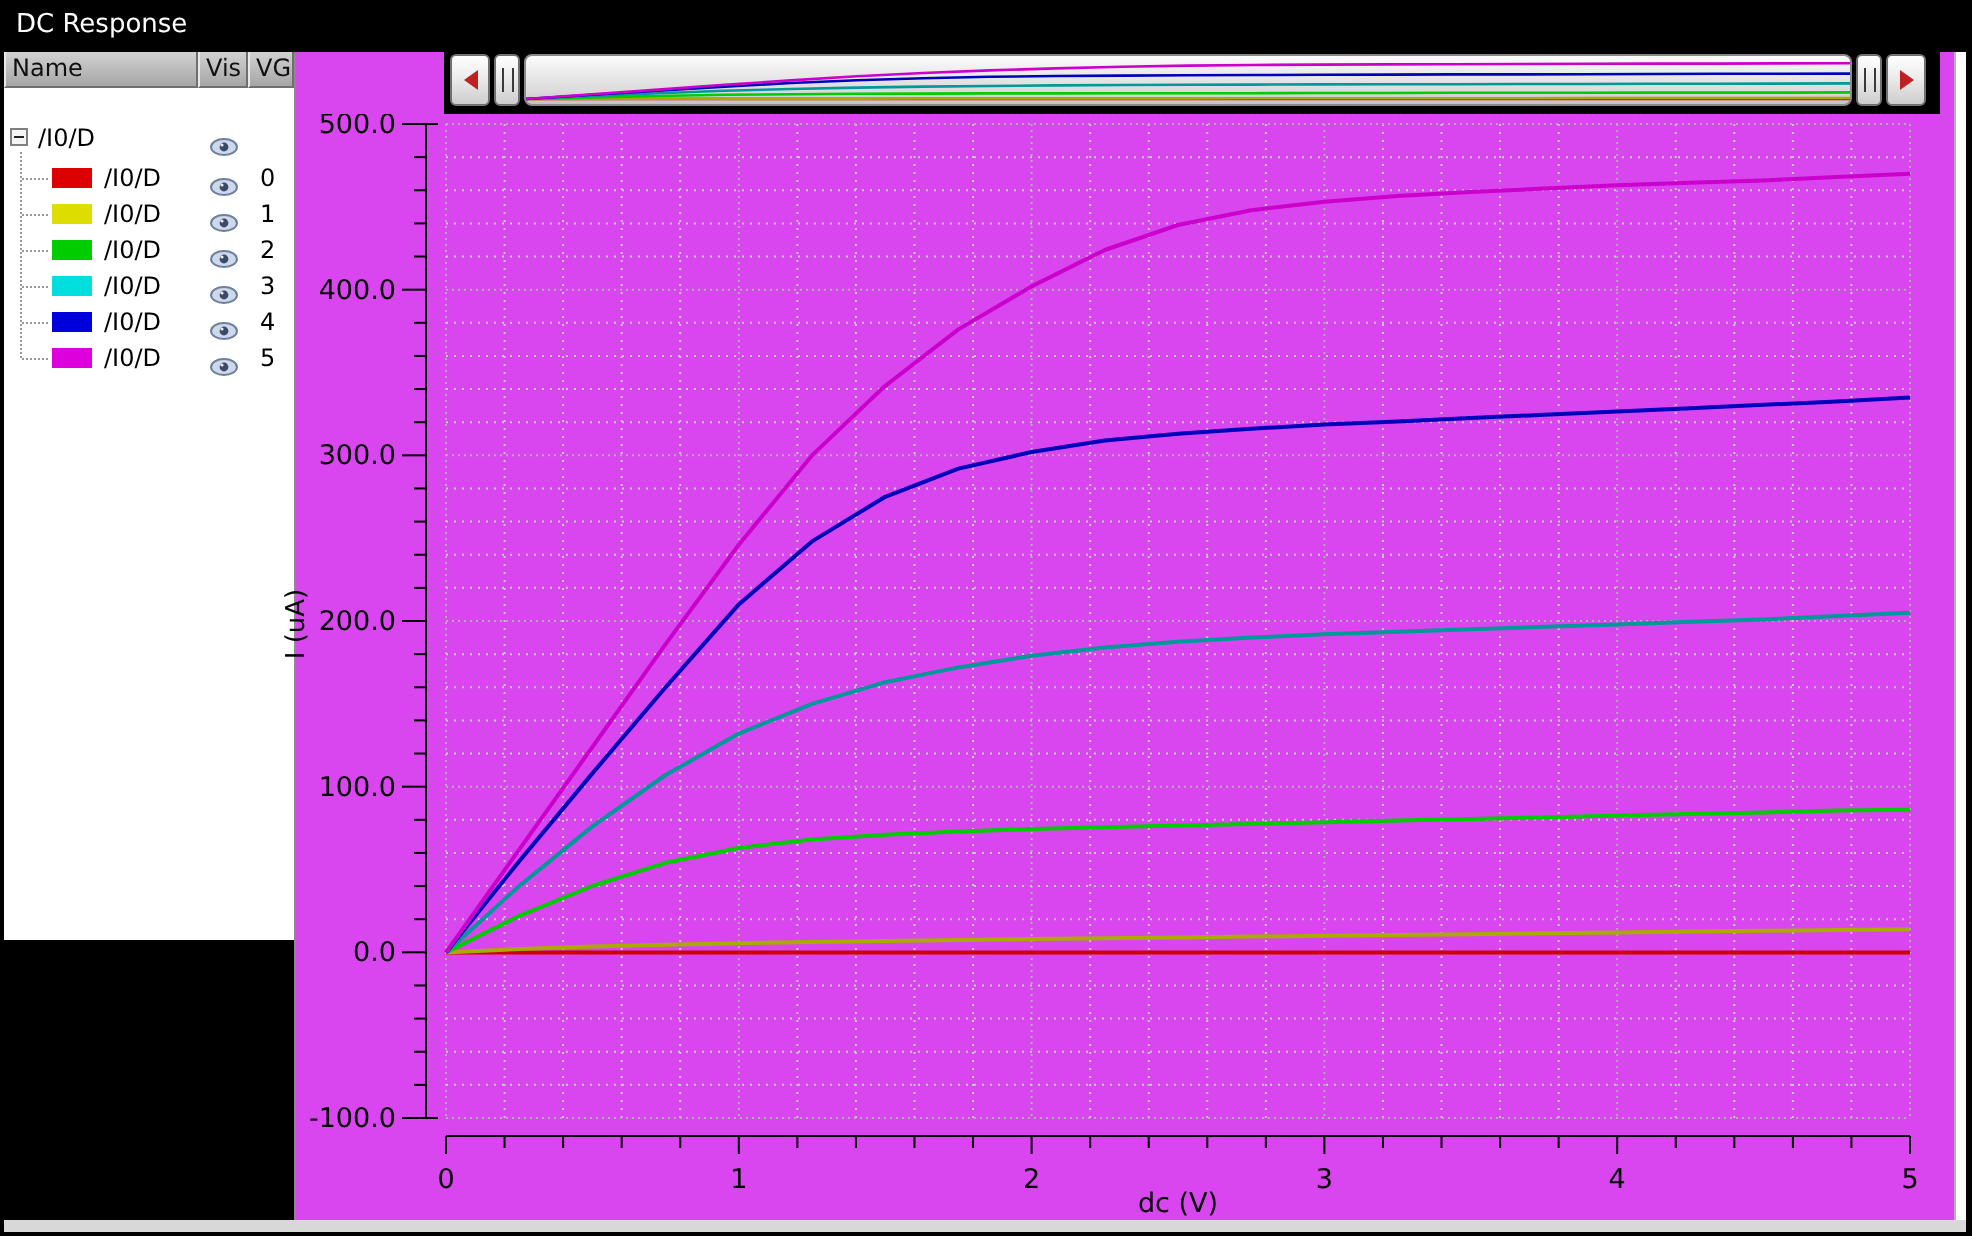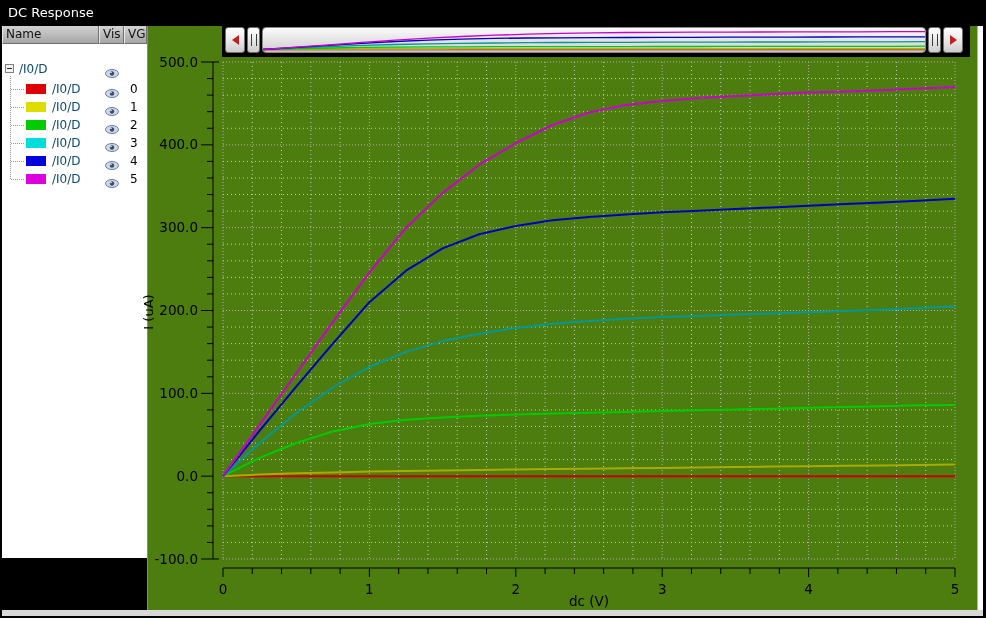--- a/index.html
+++ b/index.html
@@ -8,51 +8,51 @@
     font-family:"DejaVu Sans", "Liberation Sans", sans-serif;
     overflow:hidden;
   }
   
   .titlebar{
     position:absolute; left:0; top:0; width:798px; height:26px;
     background:#000; color:#fff; font-size:13px; line-height:26px;
     padding-left:8px; box-sizing:border-box; white-space:nowrap;
   }
   
-  .side-panel{position:absolute; left:2px; top:26px; width:145px; height:532px; background:#fff;}
+  .side-panel{position:absolute; left:2px; top:26px; width:145px; height:444px; background:#fff;}
   .panel-header{position:absolute; left:0; top:0; width:145px; height:18px; display:flex;}
   .ph-cell{
     background:linear-gradient(180deg,#d2d2d2,#a6a6a6);
     border-right:1px solid #6f6f6f; border-left:1px solid #e9e9e9;
     border-bottom:1px solid #6f6f6f;
     font-size:12px; color:#111; padding:1px 2px 0 3px; box-sizing:border-box;
     white-space:nowrap; overflow:hidden;
   }
   .ph-name{width:97px;} .ph-vis{width:25px;} .ph-vgs{flex:1;}
   .tree{position:absolute; left:0; top:18px; width:145px; bottom:0;}
   .tree-vline{position:absolute; left:8px; top:32px; width:1px; height:121px; border-left:1px dotted #999;}
   .tree-row{position:absolute; left:0; width:145px; height:18px;}
   .row-parent{top:16px;}
   .expand-box{
     position:absolute; left:3px; top:4px; width:9px; height:9px;
     border:1px solid #808080; background:#f4f4f4; box-sizing:border-box;
   }
   .expand-box::after{content:""; position:absolute; left:1px; right:1px; top:3px; border-top:1px solid #222;}
   .stub{position:absolute; left:9px; top:9px; width:13px; border-top:1px dotted #999;}
   .swatch{position:absolute; left:24px; top:4px; width:20px; height:10px;}
-  .sig-label{position:absolute; left:50px; top:2px; font-size:12px; color:#0c4a6e; white-space:nowrap;}
+  .sig-label{position:absolute; left:50px; top:2px; font-size:12px; color:#000000; white-space:nowrap;}
   .row-parent .sig-label{left:17px;}
   .eye{position:absolute; left:102px; top:4px; width:16px; height:11px;}
   .vgs{position:absolute; left:128px; top:2px; font-size:12px; color:#000;}
   
   .divider{position:absolute; left:147px; top:26px; width:1px; height:584px; background:#8a8a8a;}
   .right-margin{position:absolute; left:977px; top:26px; width:6px; height:584px; background:#fff; border-left:1px solid #b4b4b4; box-sizing:border-box;}
   .status-strip{position:absolute; left:2px; top:610px; width:981px; height:6px; background:#d8d8d8;}
   
-  .plot-pane{position:absolute; left:148px; top:26px; width:829px; height:584px; background:#4d7c0f;}
+  .plot-pane{position:absolute; left:148px; top:26px; width:829px; height:584px; background:#d946ef;}
   .scroll-strip{position:absolute; left:74px; top:0; width:748px; height:31px; background:#000;}
   .scrollbar{position:absolute; left:77px; top:1px; width:738px; height:26px; display:flex; gap:2px; align-items:stretch;}
   .sb-btn{
     width:20px; border:1px solid #707070; border-radius:3px; box-sizing:border-box;
     background:linear-gradient(180deg,#ffffff,#ececec 45%,#cdcdcd);
     display:flex; align-items:center; justify-content:center;
   }
   .tri-left{width:0;height:0;border-top:5px solid transparent;border-bottom:5px solid transparent;border-right:7px solid #c02020;}
   .tri-right{width:0;height:0;border-top:5px solid transparent;border-bottom:5px solid transparent;border-left:7px solid #c02020;}
   .sb-grip{

